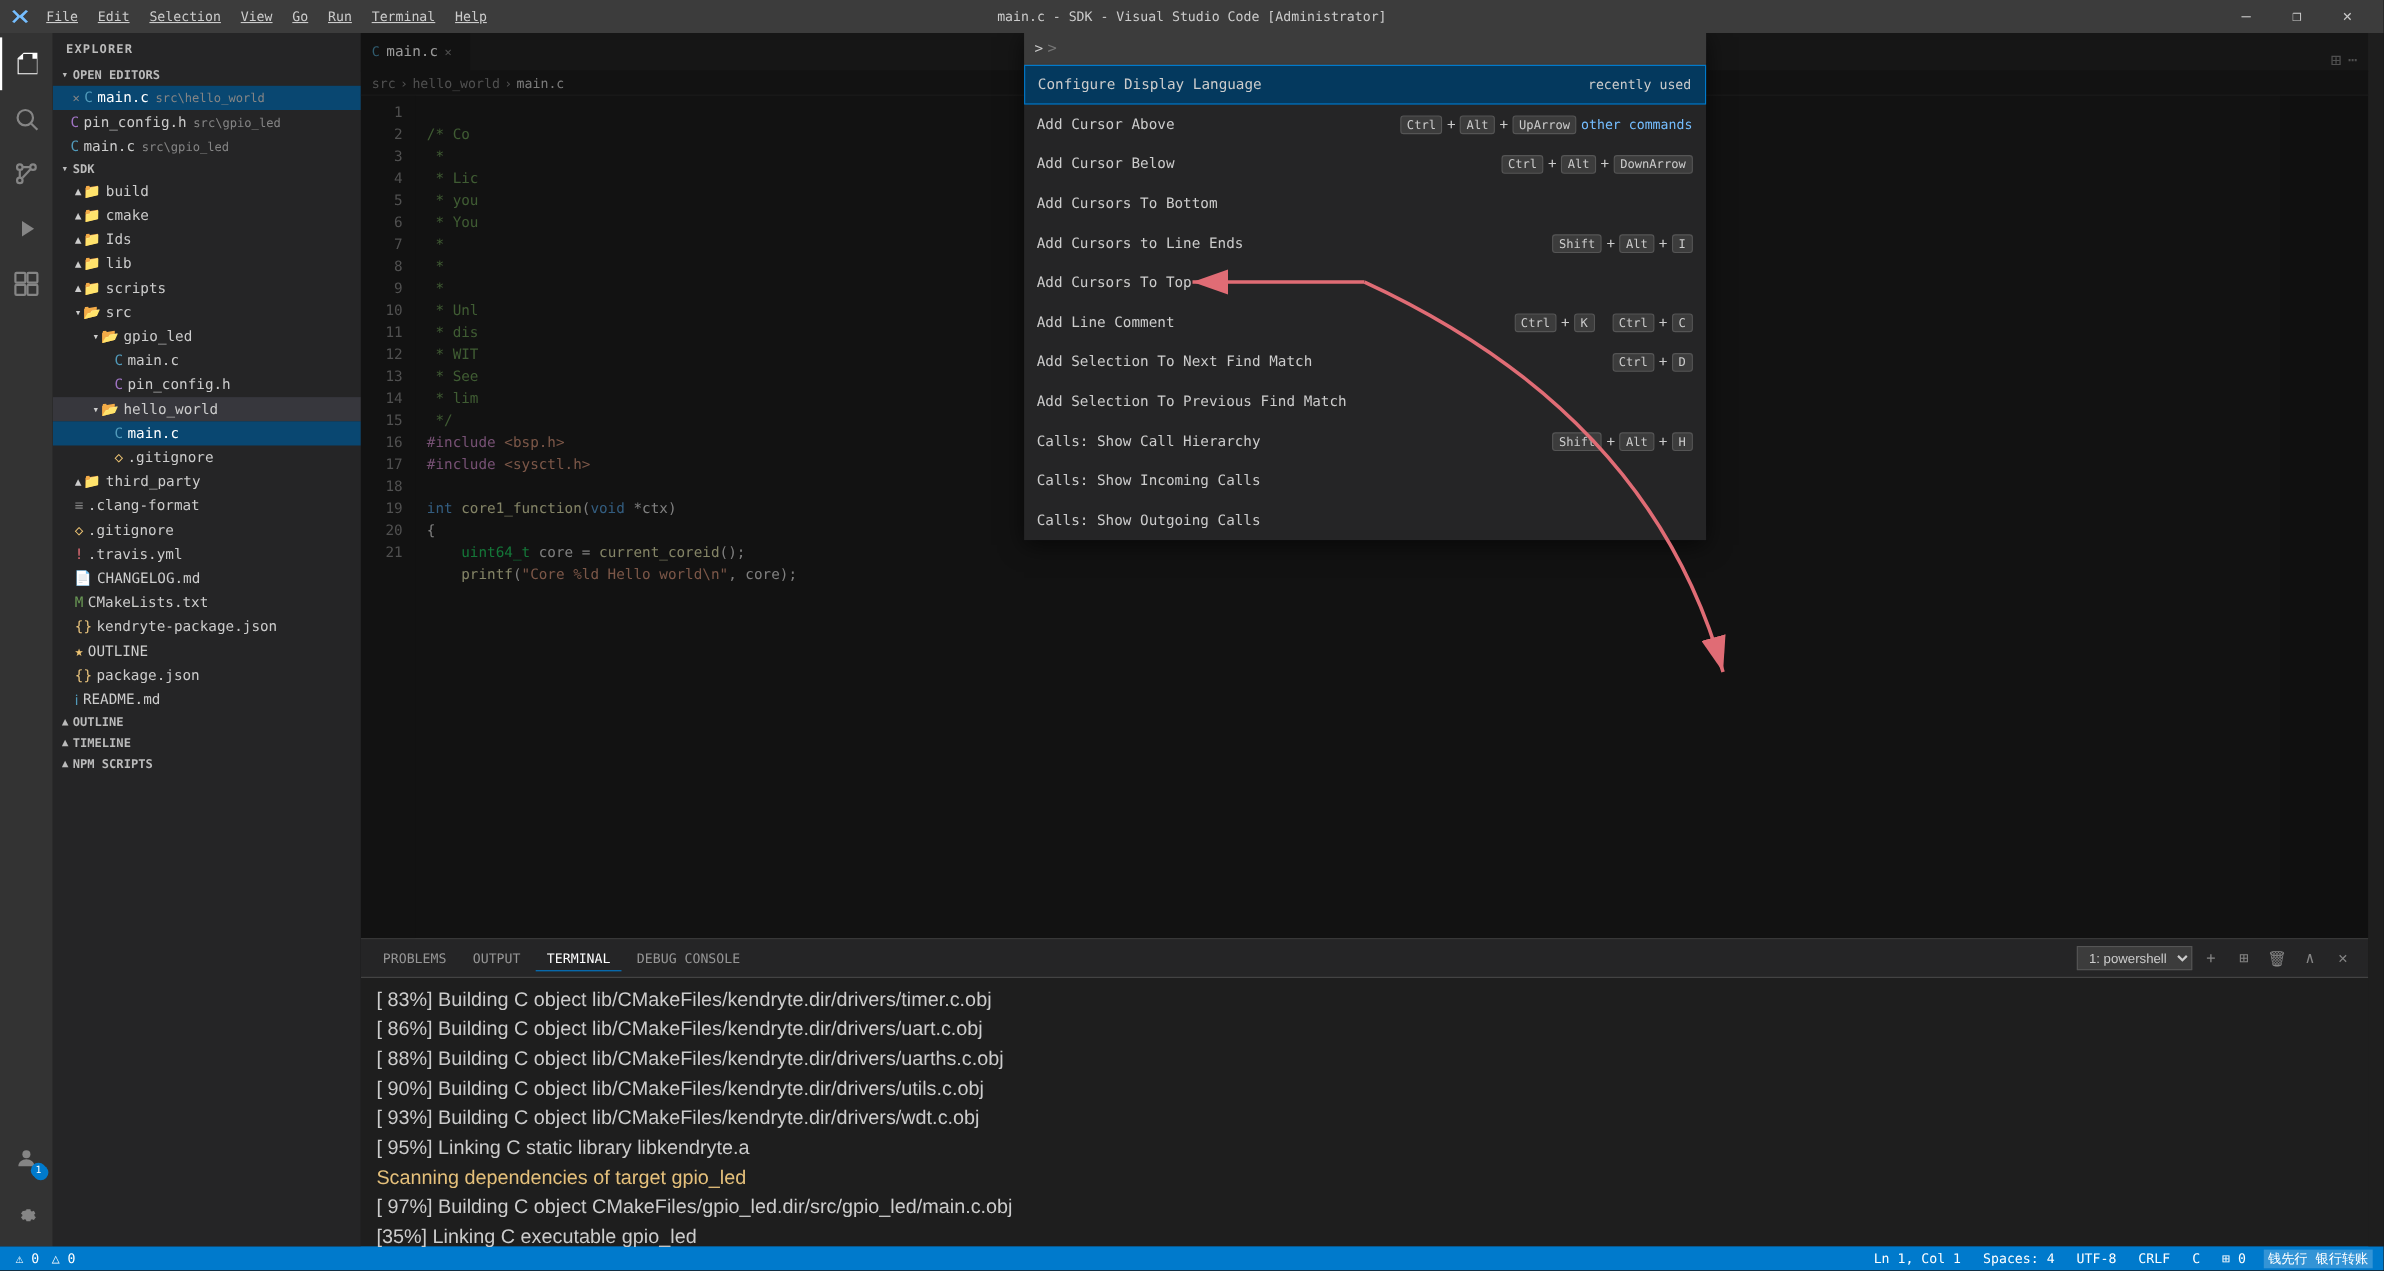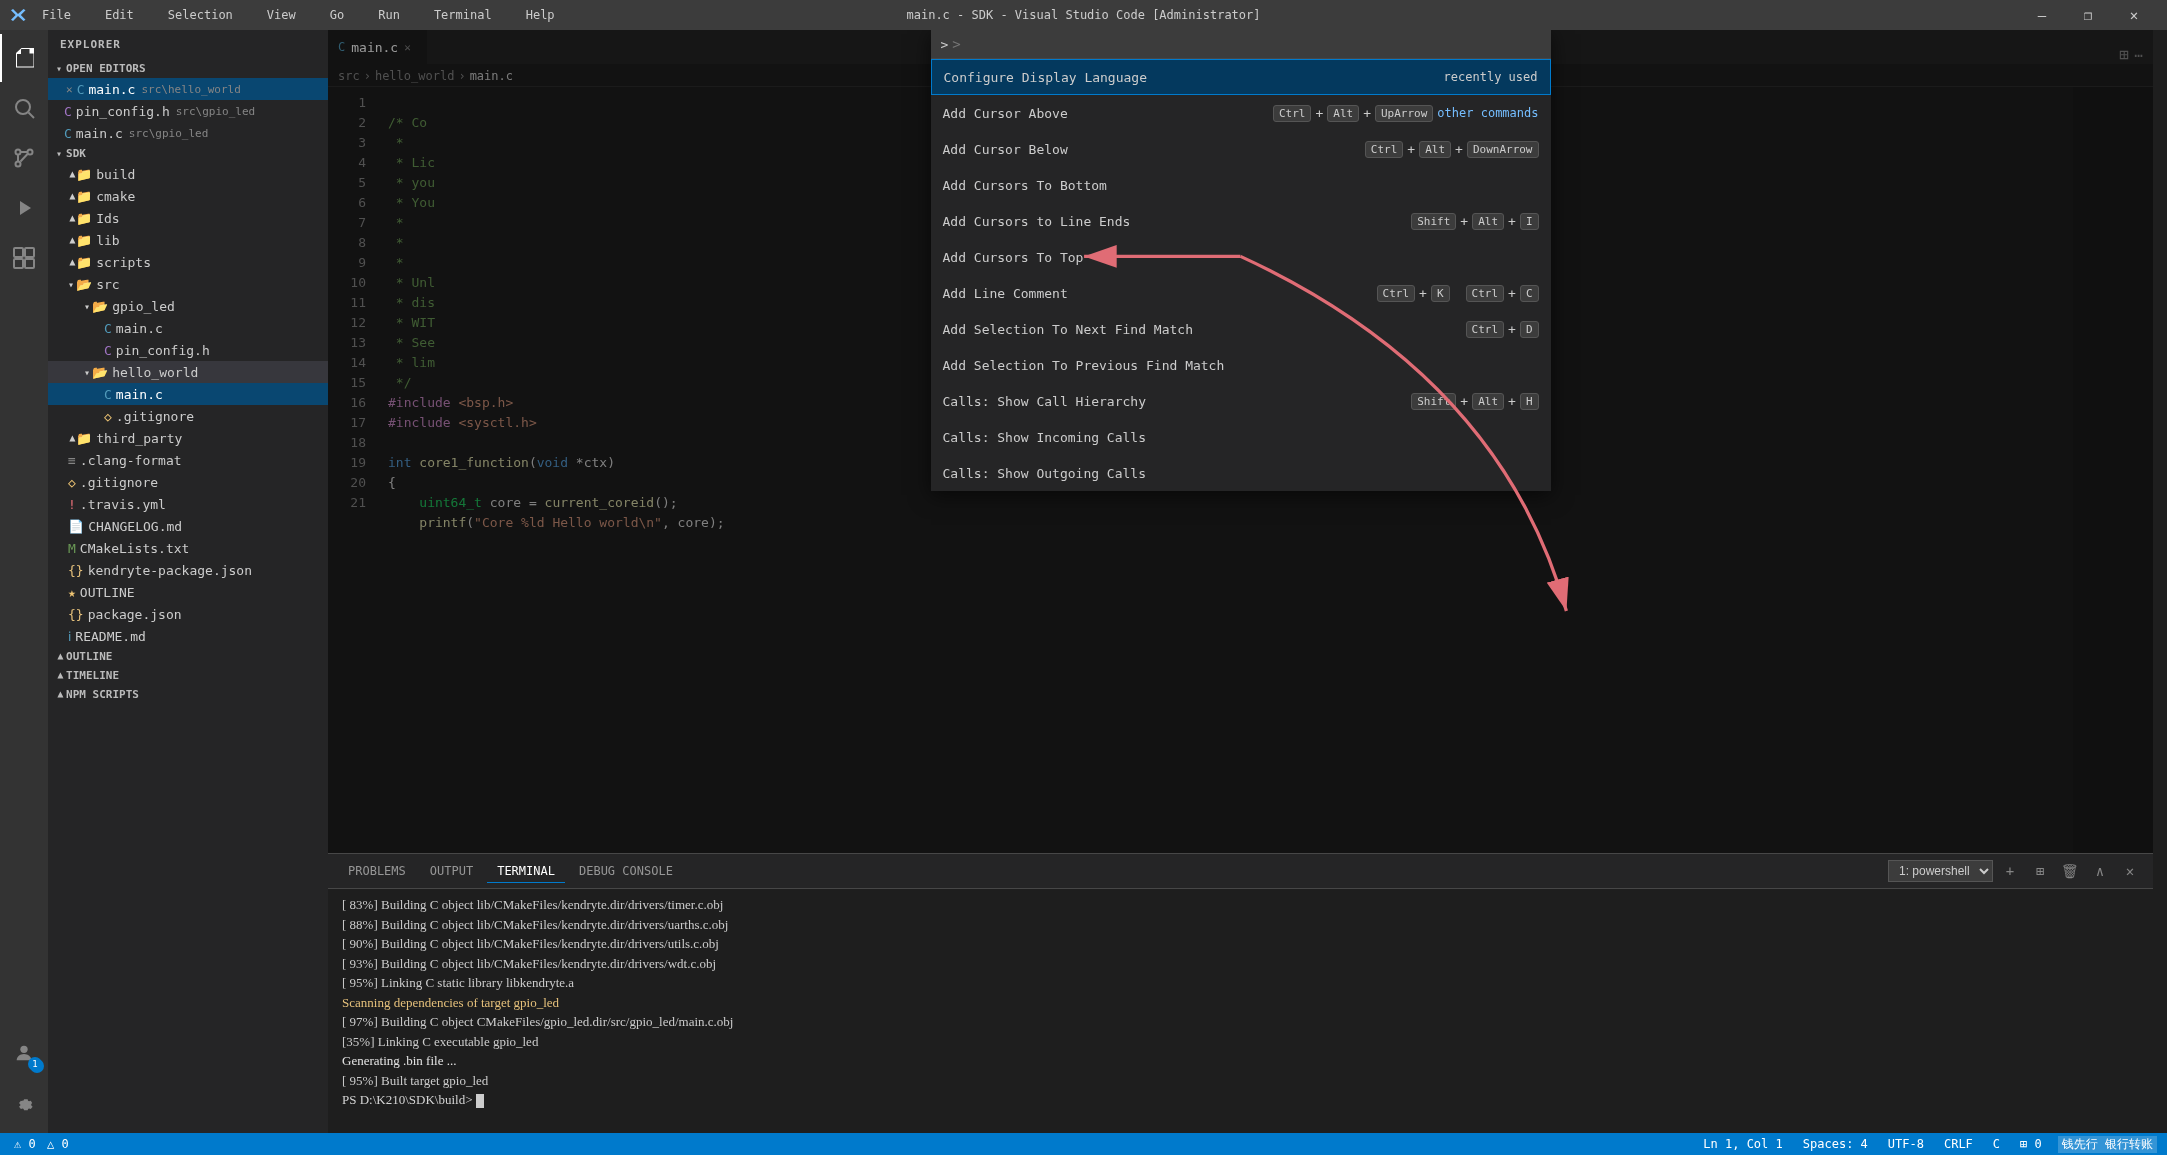--- a/index.html
+++ b/index.html
@@ -28,21 +28,22 @@
       align-items: center;
       gap: 8px;
     }
     .titlebar-icon {
       width: 16px;
       height: 16px;
       color: #75beff;
     }
     .titlebar-menu {
       display: flex;
-      gap: 18px;
+      gap: 2px;
+      text-decoration: underline;
     }
     .titlebar-menu-item {
       padding: 2px 8px;
       cursor: pointer;
       font-size: 12px;
       color: #cccccc;
     }
     .titlebar-center {
       font-size: 12px;
       color: #cccccc;
@@ -398,22 +399,22 @@
       border: 1px solid #555;
       color: #cccccc;
       font-size: 12px;
       padding: 2px 6px;
       cursor: pointer;
     }
     .terminal-output {
       flex: 1;
       overflow-y: auto;
       padding: 6px 14px;
-      font-family: Liberation Serif, serif;
-      font-size: 13px;
+      font-family: Liberation Sans, sans-serif;
+      font-size: 18px;
       line-height: 1.5;
     }
     .t-normal { color: #cccccc; }
     .t-orange { color: #e5c07b; }
     .t-green { color: #e5e5e5; }
     .t-prompt { color: #d4d4d4; }
 
     
     .status-bar {
       height: 22px;
@@ -872,20 +873,21 @@
           </select>
           <div class="panel-ctrl-btn">+</div>
           <div class="panel-ctrl-btn">⊞</div>
           <div class="panel-ctrl-btn">🗑</div>
           <div class="panel-ctrl-btn">∧</div>
           <div class="panel-ctrl-btn">✕</div>
         </div>
       </div>
       <div class="terminal-output">
         <div class="t-normal">[ 83%] Building C object lib/CMakeFiles/kendryte.dir/drivers/timer.c.obj</div>
+        <div class="t-normal">[ 86%] Building C object lib/CMakeFiles/kendryte.dir/drivers/uart.c.obj</div>
         <div class="t-normal">[ 88%] Building C object lib/CMakeFiles/kendryte.dir/drivers/uarths.c.obj</div>
         <div class="t-normal">[ 90%] Building C object lib/CMakeFiles/kendryte.dir/drivers/utils.c.obj</div>
         <div class="t-normal">[ 93%] Building C object lib/CMakeFiles/kendryte.dir/drivers/wdt.c.obj</div>
         <div class="t-normal">[ 95%] Linking C static library libkendryte.a</div>
         <div class="t-orange">Scanning dependencies of target gpio_led</div>
         <div class="t-normal">[ 97%] Building C object CMakeFiles/gpio_led.dir/src/gpio_led/main.c.obj</div>
         <div class="t-normal">[35%] Linking C executable gpio_led</div>
         <div class="t-green">Generating .bin file ...</div>
         <div class="t-normal">[ 95%] Built target gpio_led</div>
         <div class="t-prompt">

